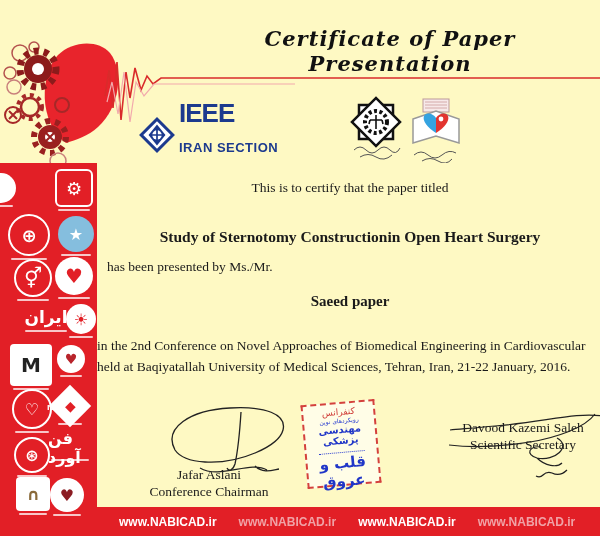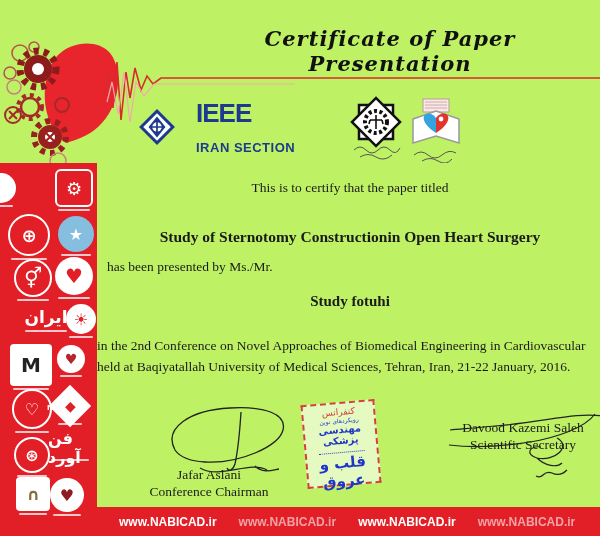--- a/index.html
+++ b/index.html
@@ -1,26 +1,26 @@
 <!DOCTYPE html>
 <html><head>
 <meta charset="utf-8">
 <style>
   html,body{margin:0;padding:0;background:#888;}
-  #page{position:relative;width:600px;height:536px;background:#bef264;overflow:hidden;
+  #page{position:relative;width:600px;height:536px;background:#fef9c3;overflow:hidden;
         font-family:"Liberation Serif", serif;color:#1a1a1a;}
   .abs{position:absolute;}
 
   
   #cert-title{left:180px;top:26px;width:420px;text-align:center;
     font-family:"DejaVu Serif", serif;font-style:italic;font-weight:bold;
     font-size:21px;letter-spacing:1px;color:#111;}
 
   
-  #ieee{left:138px;top:100px;display:flex;align-items:center;gap:20px;}
+  #ieee{left:138px;top:100px;display:flex;align-items:flex-end;gap:3px;}
   #ieee .txt{line-height:1;}
   #ieee .big{font-family:"Liberation Sans",sans-serif;font-weight:bold;font-size:26px;
     letter-spacing:-1px;color:#1c3a8e;}
   #ieee .small{font-family:"Liberation Sans",sans-serif;font-weight:bold;font-size:13px;
     letter-spacing:0.5px;color:#1c3a8e;margin-top:15px;}
 
   
   .bodyline{left:100px;width:500px;text-align:center;font-size:13.5px;}
   #certify-line{top:180px;}
   #paper-title{top:228px;font-weight:bold;font-size:15.5px;}
@@ -144,21 +144,21 @@
     <path d="M5,22 L28,14 L51,22 L51,46 L28,39 L5,46 Z" fill="#ffffff" stroke="#999" stroke-width="1.5"></path>
     <path d="M28,36 C20,31 14,24 16,19 C18,15 25,16 28,21 Z" fill="#35a3e0"></path>
     <path d="M28,36 C36,31 42,24 40,19 C38,15 31,16 28,21 Z" fill="#e2342f"></path>
     <circle cx="33" cy="22" r="2.4" fill="#ffffff"></circle>
     <path class="capline" d="M6,58 q7,-6 14,0 t14,0 t14,-2 M14,64 q8,-5 16,0 t14,-2"></path>
   </svg>
 
   <div class="abs bodyline" id="paper-title">Study of Sternotomy Constructionin Open Heart Surgery</div>
   <div class="abs bodyline" id="certify-line">This is to certify that the paper titled</div>
   <div class="abs bodyline" id="presented-line">has been presented by Ms./Mr.</div>
-  <div class="abs bodyline" id="presenter-name">Study fotuhi</div>
+  <div class="abs bodyline" id="presenter-name">Saeed paper</div>
   <div class="abs" id="conference-block">
     <div>in the 2nd Conference on Novel Approaches of Biomedical Engineering in Cardiovascular</div>
     <div>held at Baqiyatallah University of Medical Sciences, Tehran, Iran,  21-22 January, 2016.</div>
   </div>
 
   <div class="abs sigblock" id="sig-left">
     <div>Jafar Aslani</div>
     <div>Conference Chairman</div>
   </div>
   <svg class="abs scrawl" style="left:145px;top:398px" width="165" height="90" viewBox="0 0 165 90">

